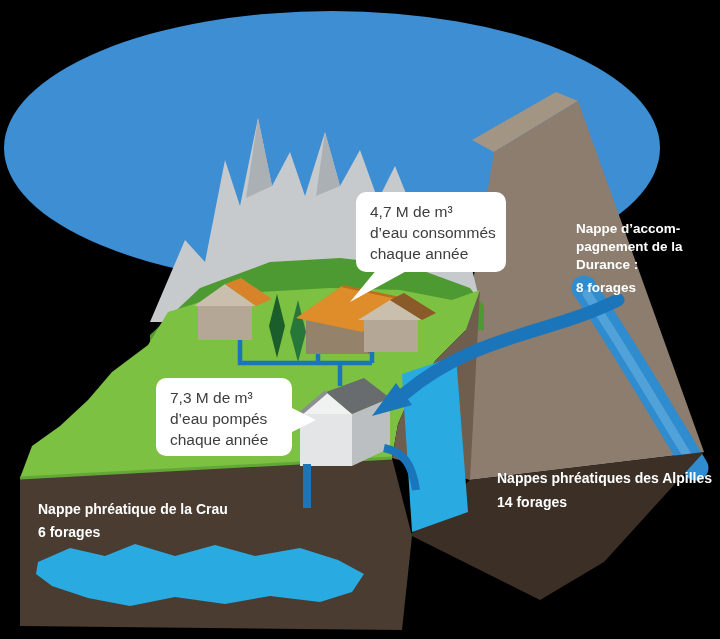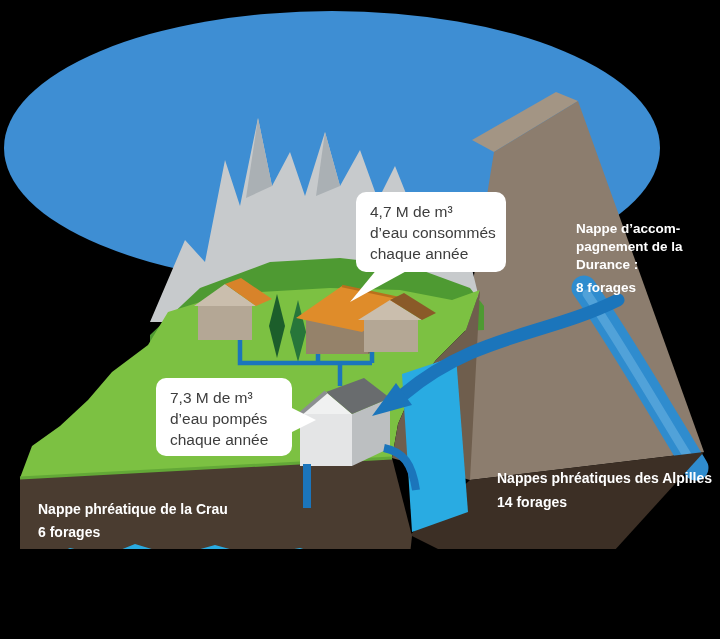--- a/index.html
+++ b/index.html
@@ -1,16 +1,16 @@
 <!DOCTYPE html>
 <html><head>
 <meta charset="utf-8">
 <style>
   html,body{margin:0;padding:0;background:#000;}
-  .stage{position:relative;width:720px;height:549px;background:#c2410c;overflow:hidden;}
+  .stage{position:relative;width:720px;height:639px;background:#c2410c;overflow:hidden;}
   svg{display:block;}
   text{font-family:"Liberation Sans","DejaVu Sans",sans-serif;}
   .callout-text{font-size:15.5px;fill:#3d3d3d;}
   .label-md{font-size:14px;font-weight:bold;fill:#ffffff;}
   .label-sm{font-size:13.5px;font-weight:bold;fill:#ffffff;}
 </style>
 </head>
 <body>
 
 <div class="stage">

